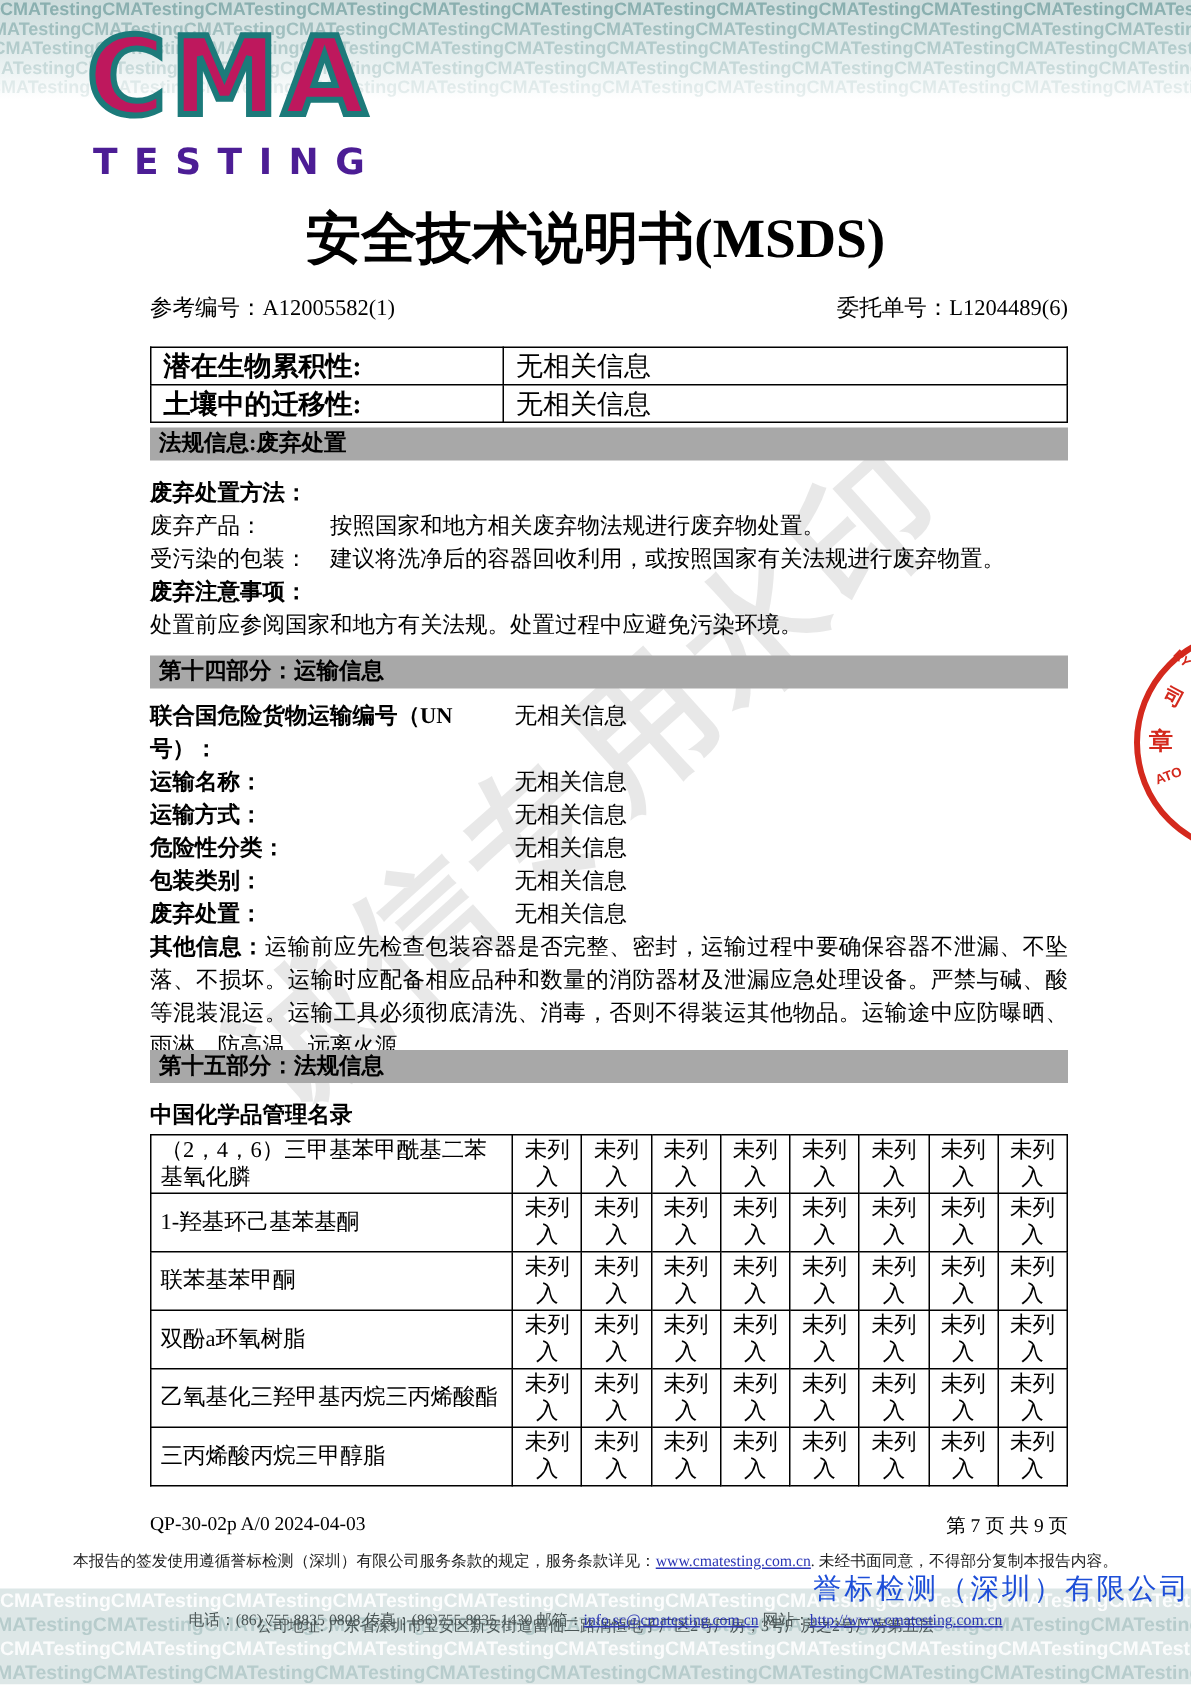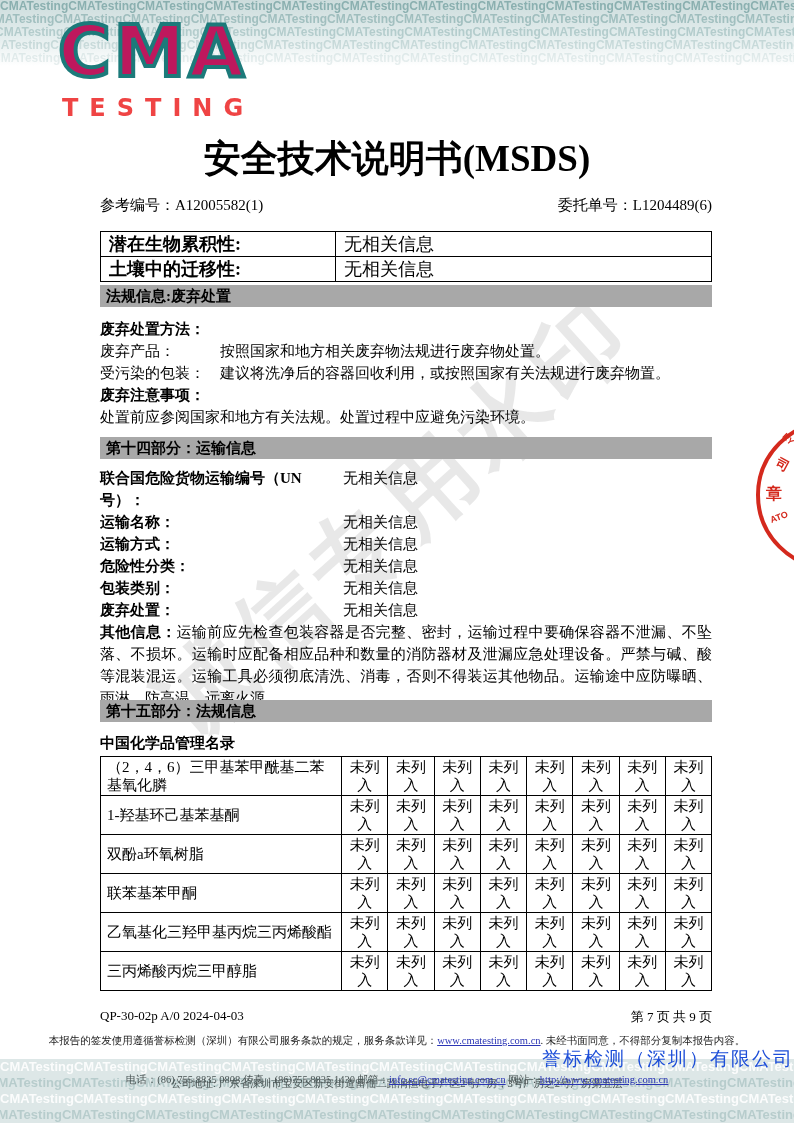--- a/index.html
+++ b/index.html
@@ -18,21 +18,21 @@
   .border-top .b-row:nth-child(3){opacity:.46;margin-left:-5px;}
   .border-top .b-row:nth-child(4){opacity:.32;margin-left:-18px;}
   .border-top .b-row:nth-child(5){opacity:.18;margin-left:-8px;}
   .border-bottom .b-row{color:#ffffff;opacity:.9;line-height:16px;font-size:13px;}
   .border-bottom .b-row:nth-child(even){color:#aec6c6;opacity:.8;margin-left:-12px;}
 
   
   .logo{position:absolute;top:16px;left:58px;z-index:2;}
   .logo-cma{font-family:"DejaVu Sans",sans-serif;font-weight:900;font-size:72px;line-height:70px;
     color:#be185d;-webkit-text-stroke:4px #1c7a7a;letter-spacing:3px;}
-  .logo-testing{font-family:"DejaVu Sans",sans-serif;font-weight:700;font-size:24px;color:#ef4444;
+  .logo-testing{font-family:"DejaVu Sans",sans-serif;font-weight:700;font-size:24px;color:#4c1d95;
     letter-spacing:11px;margin:8px 0 0 4px;}
 
   
   .doc-title{position:absolute;top:134px;left:0;right:0;text-align:center;z-index:2;
     font-weight:700;font-size:37px;}
   .meta{position:absolute;top:196px;left:100px;width:612px;display:flex;
     justify-content:space-between;font-size:15px;z-index:2;}
 
   
   .kv-table{position:absolute;top:231px;left:100px;width:612px;border-collapse:collapse;z-index:2;}
@@ -214,32 +214,32 @@
       <td>未列入</td>
       <td>未列入</td>
       <td>未列入</td>
       <td>未列入</td>
       <td>未列入</td>
       <td>未列入</td>
       <td>未列入</td>
       <td>未列入</td>
     </tr>
     <tr class="data-row">
+      <td class="name">联苯基苯甲酮</td>
+      <td>未列入</td>
+      <td>未列入</td>
+      <td>未列入</td>
+      <td>未列入</td>
+      <td>未列入</td>
+      <td>未列入</td>
+      <td>未列入</td>
+      <td>未列入</td>
+    </tr>
+    <tr class="data-row">
       <td class="name">双酚a环氧树脂</td>
-      <td>未列入</td>
-      <td>未列入</td>
-      <td>未列入</td>
-      <td>未列入</td>
-      <td>未列入</td>
-      <td>未列入</td>
-      <td>未列入</td>
-      <td>未列入</td>
-    </tr>
-    <tr class="data-row">
-      <td class="name">联苯基苯甲酮</td>
       <td>未列入</td>
       <td>未列入</td>
       <td>未列入</td>
       <td>未列入</td>
       <td>未列入</td>
       <td>未列入</td>
       <td>未列入</td>
       <td>未列入</td>
     </tr>
     <tr class="data-row">

